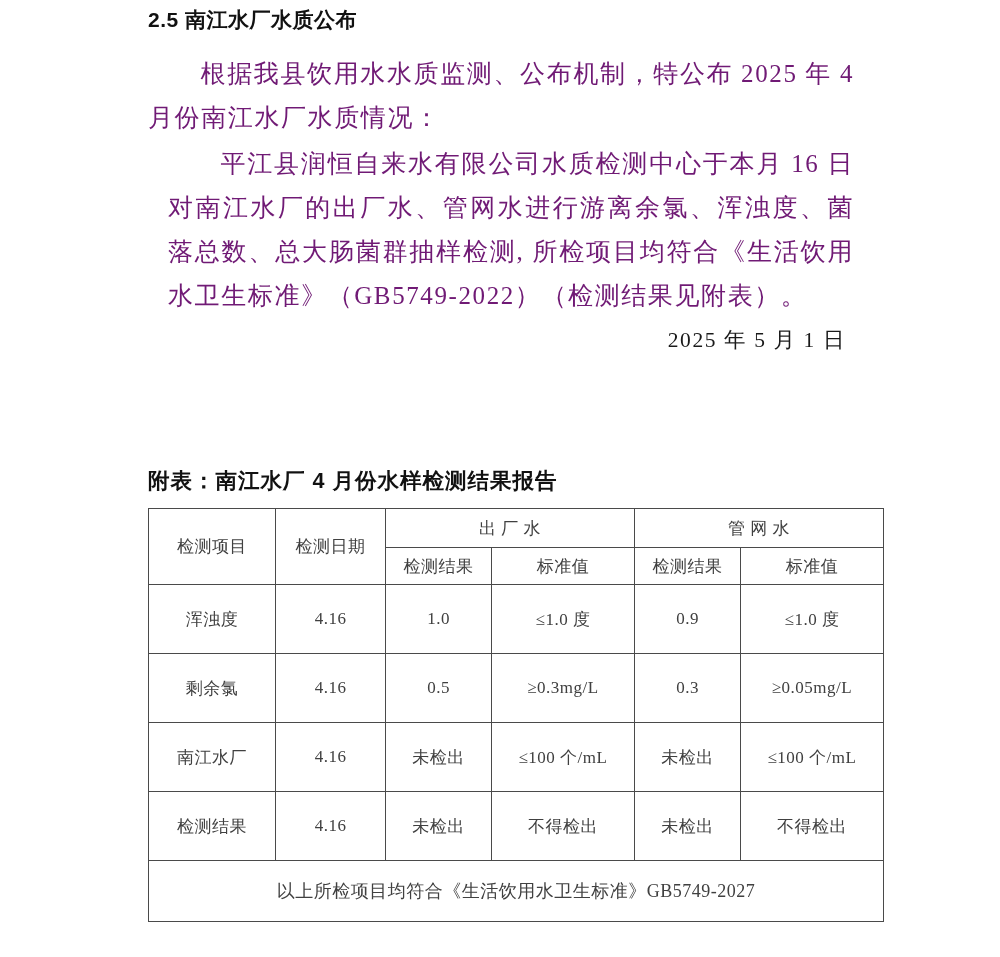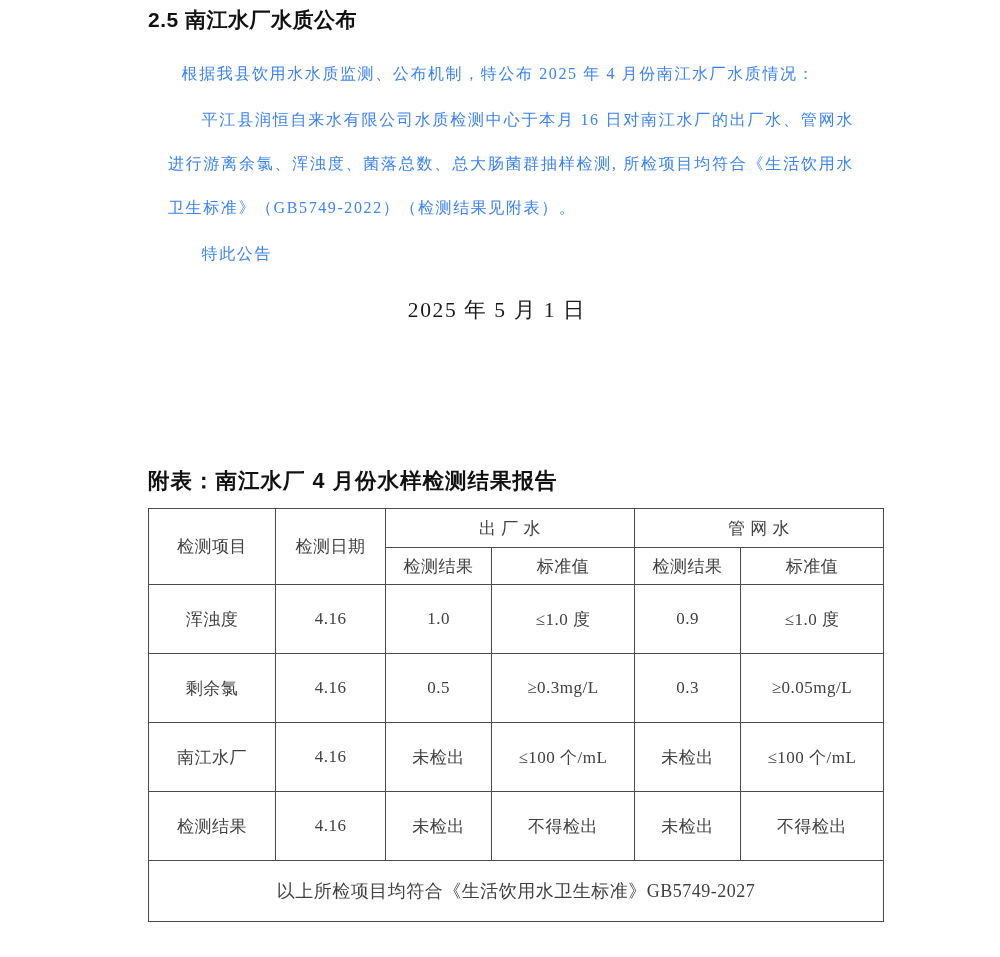--- a/index.html
+++ b/index.html
@@ -32,42 +32,42 @@
     letter-spacing: 0.5px;
     color: #111;
   }
   .body-block {
     position: absolute;
     left: 148px;
     top: 52px;
     width: 706px;
   }
   .para {
-    font-size: 16px;
+    font-size: 25px;
     line-height: 44px;
     text-align: justify;
     text-align-last: left;
     letter-spacing: 1.6px;
-    color: #3b82f6;
+    color: #701a75;
     margin: 0;
   }
   .para.indent {
     text-indent: 2.1em;
   }
   .para.spaced {
     margin-top: 2px;
     margin-left: 20px;
   }
   .date-line {
     font-size: 21.5px;
     line-height: 44px;
     letter-spacing: 1.6px;
-    text-align: center;
+    text-align: right;
     padding-right: 8px;
-    margin: 12px;
+    margin: 0;
   }
   .attach-title {
     position: absolute;
     left: 148px;
     top: 466px;
     font-family: "Liberation Sans", "DejaVu Sans", sans-serif;
     font-weight: bold;
     font-size: 21.5px;
     letter-spacing: 1px;
     color: #111;
@@ -115,21 +115,20 @@
 </head>
 <body>
 
 <div class="page">
 
   <div class="doc-heading">2.5 南江水厂水质公布</div>
 
   <div class="body-block">
     <p class="para indent">根据我县饮用水水质监测、公布机制，特公布 2025 年 4 月份南江水厂水质情况：</p>
     <p class="para indent spaced">平江县润恒自来水有限公司水质检测中心于本月 16 日对南江水厂的出厂水、管网水进行游离余氯、浑浊度、菌落总数、总大肠菌群抽样检测, 所检项目均符合《生活饮用水卫生标准》（GB5749-2022）（检测结果见附表）。</p>
-    <p class="para indent spaced">特此公告</p>
     <p class="date-line">2025 年 5 月 1 日</p>
   </div>
 
   <div class="attach-title">附表：南江水厂 4 月份水样检测结果报告</div>
 
   <table class="report">
     <colgroup>
       <col class="c1">
         <col class="c2">
         <col class="c3">

